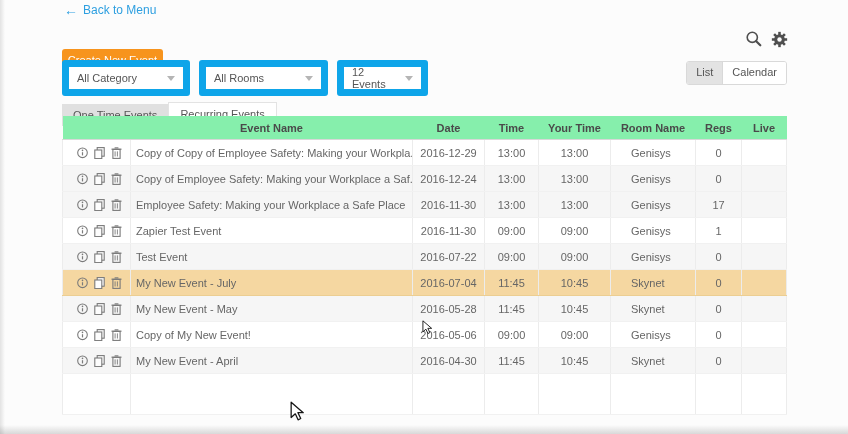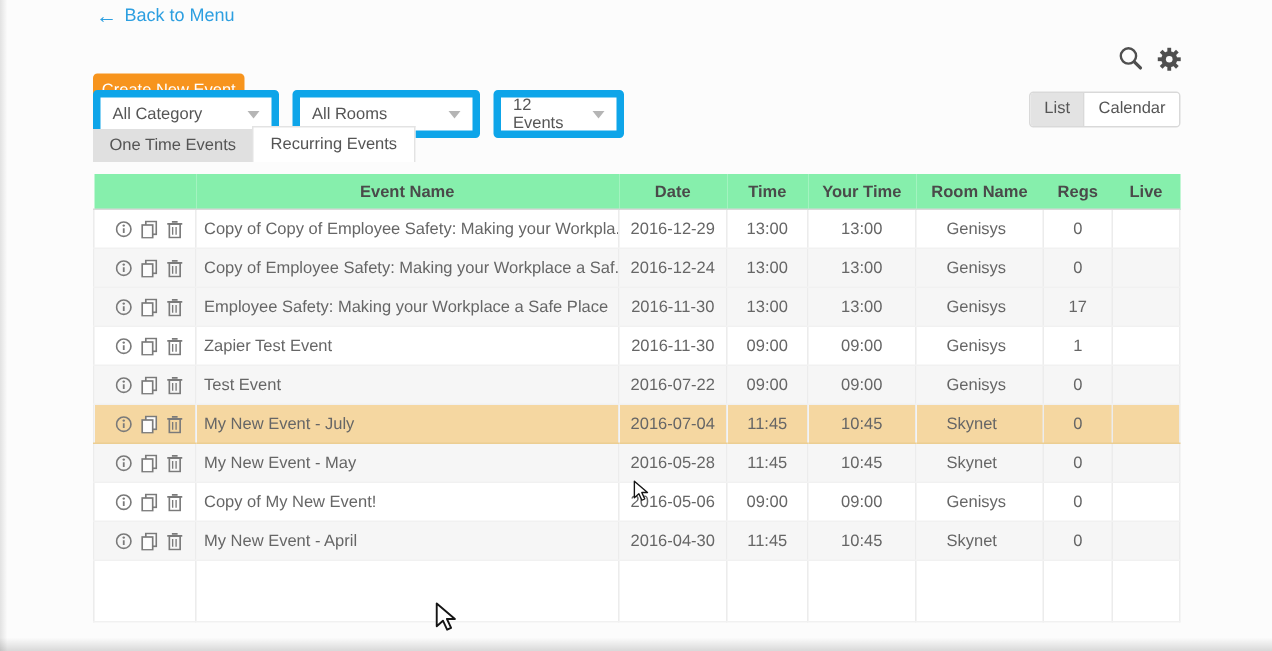--- a/index.html
+++ b/index.html
@@ -20,33 +20,33 @@
   .back-link .arrow{font-size:14px;font-weight:bold;line-height:1;}
 
   .create-btn{position:absolute;top:29px;left:62px;width:101px;height:22px;
     background:#f7941d;color:#fff;font-size:11px;text-align:center;line-height:22px;
     border-radius:3px;cursor:pointer;margin-top:20px;}
 
   .top-icons{position:absolute;top:30px;right:60px;display:flex;align-items:center;gap:7px;}
   .top-icons .tool{width:18px;height:18px;display:flex;align-items:center;justify-content:center;cursor:pointer;}
 
   .filters{position:absolute;top:60px;left:62px;display:flex;gap:9px;}
-  .dropdown{height:22px;border:5px solid #0ea5e9;border-radius:3px;background:#fff;
+  .dropdown{height:22px;border:7px solid #0ea5e9;border-radius:3px;background:#fff;
     display:flex;align-items:center;justify-content:space-between;
     padding:0 8px;font-size:11px;color:#555;cursor:pointer;}
   .dd-cat{width:98px;} .dd-room{width:99px;} .dd-count{width:61px;}
   .caret{width:0;height:0;border-left:4px solid transparent;border-right:4px solid transparent;
     border-top:5px solid #b5b5b5;margin-left:6px;}
 
   .view-toggle{position:absolute;top:61px;right:61px;display:flex;height:22px;
     border:1px solid #d9d9d9;border-radius:3px;overflow:hidden;background:#fff;}
   .vt-btn{font-size:11px;color:#555;line-height:20px;padding:0 9px;cursor:pointer;background:#fff;}
   .vt-btn.active{background:#e3e3e3;border-right:1px solid #d9d9d9;}
 
-  .tabs{position:absolute;top:84px;left:62px;display:flex;align-items:flex-end;}
+  .tabs{position:absolute;top:102px;left:62px;display:flex;align-items:flex-end;}
   .tab{font-size:11px;color:#555;padding:0 11px;cursor:pointer;}
   .tab.active{background:#e0e0e0;height:22px;line-height:22px;}
   .tab.inactive{background:#fff;border:1px solid #e3e3e3;border-bottom:none;height:23px;line-height:23px;}
 
   table.events{position:absolute;top:116px;left:62px;width:724px;
     border-collapse:collapse;table-layout:fixed;}
   col.w-icons{width:68px;} col.w-name{width:282px;} col.w-date{width:72px;}
   col.w-time{width:54px;} col.w-your{width:72px;} col.w-room{width:85px;}
   col.w-regs{width:46px;} col.w-live{width:45px;}
   .events th{background:#86efac;height:23px;font-size:11px;font-weight:bold;color:#4a4a4a;

